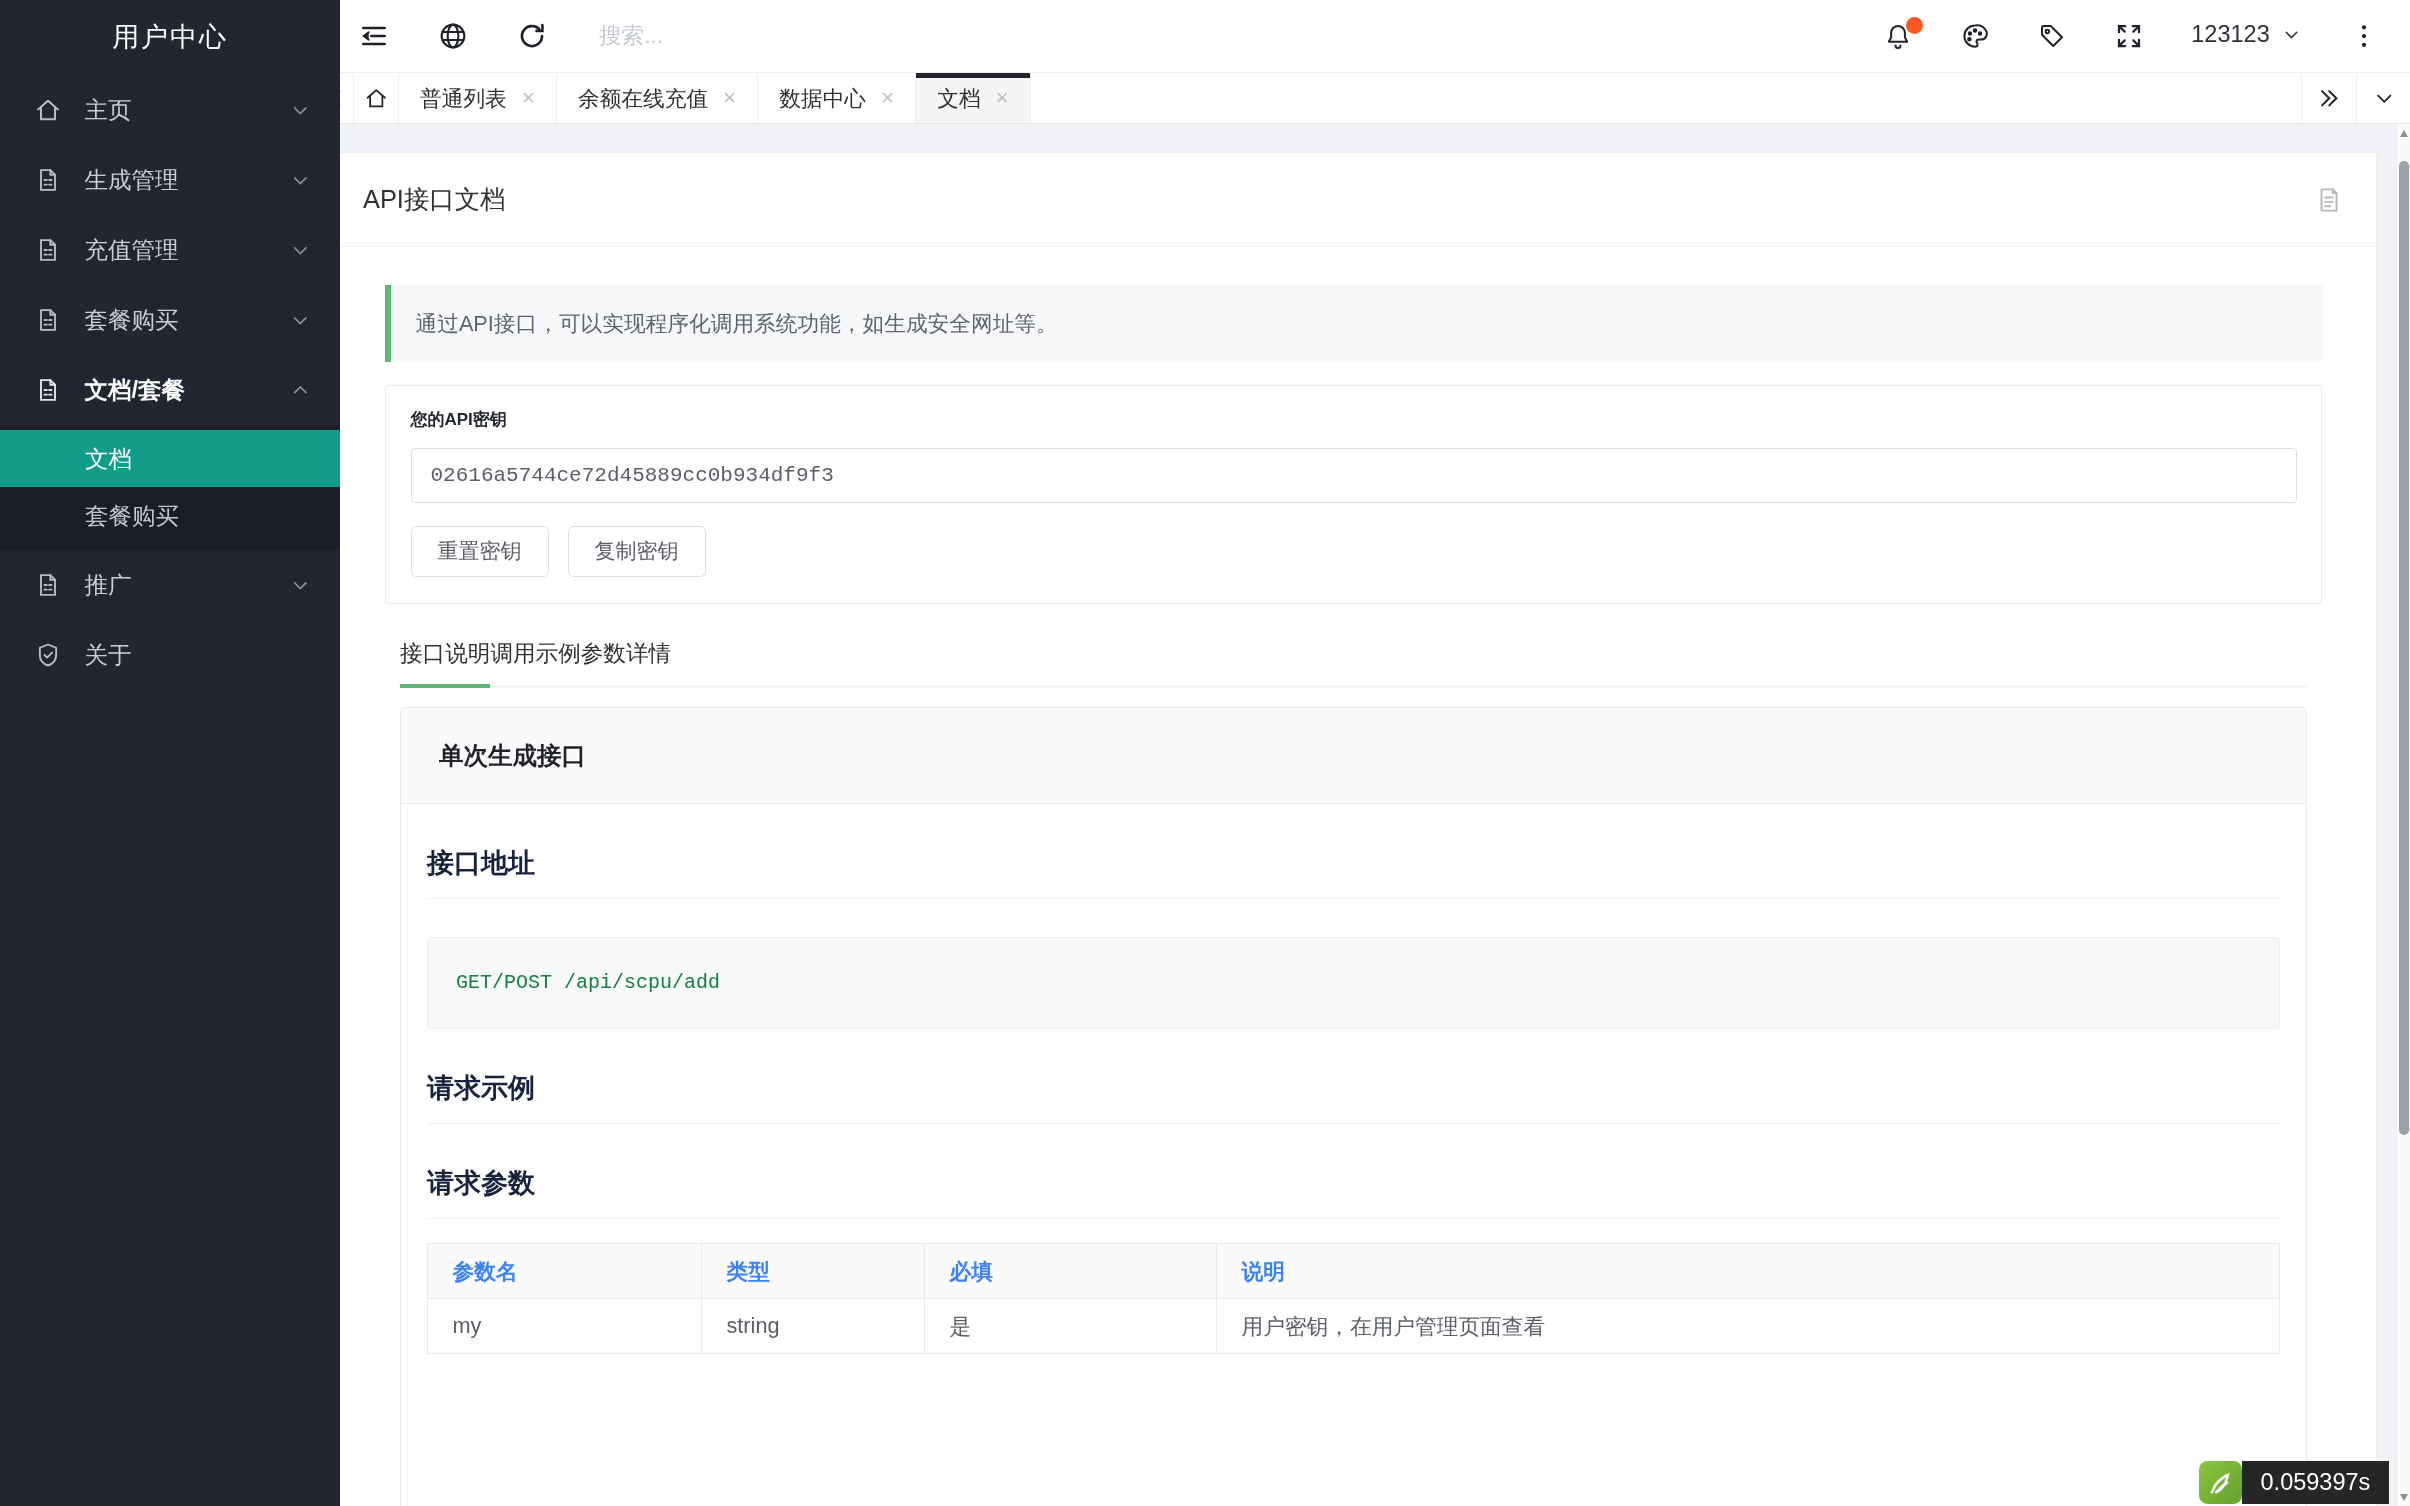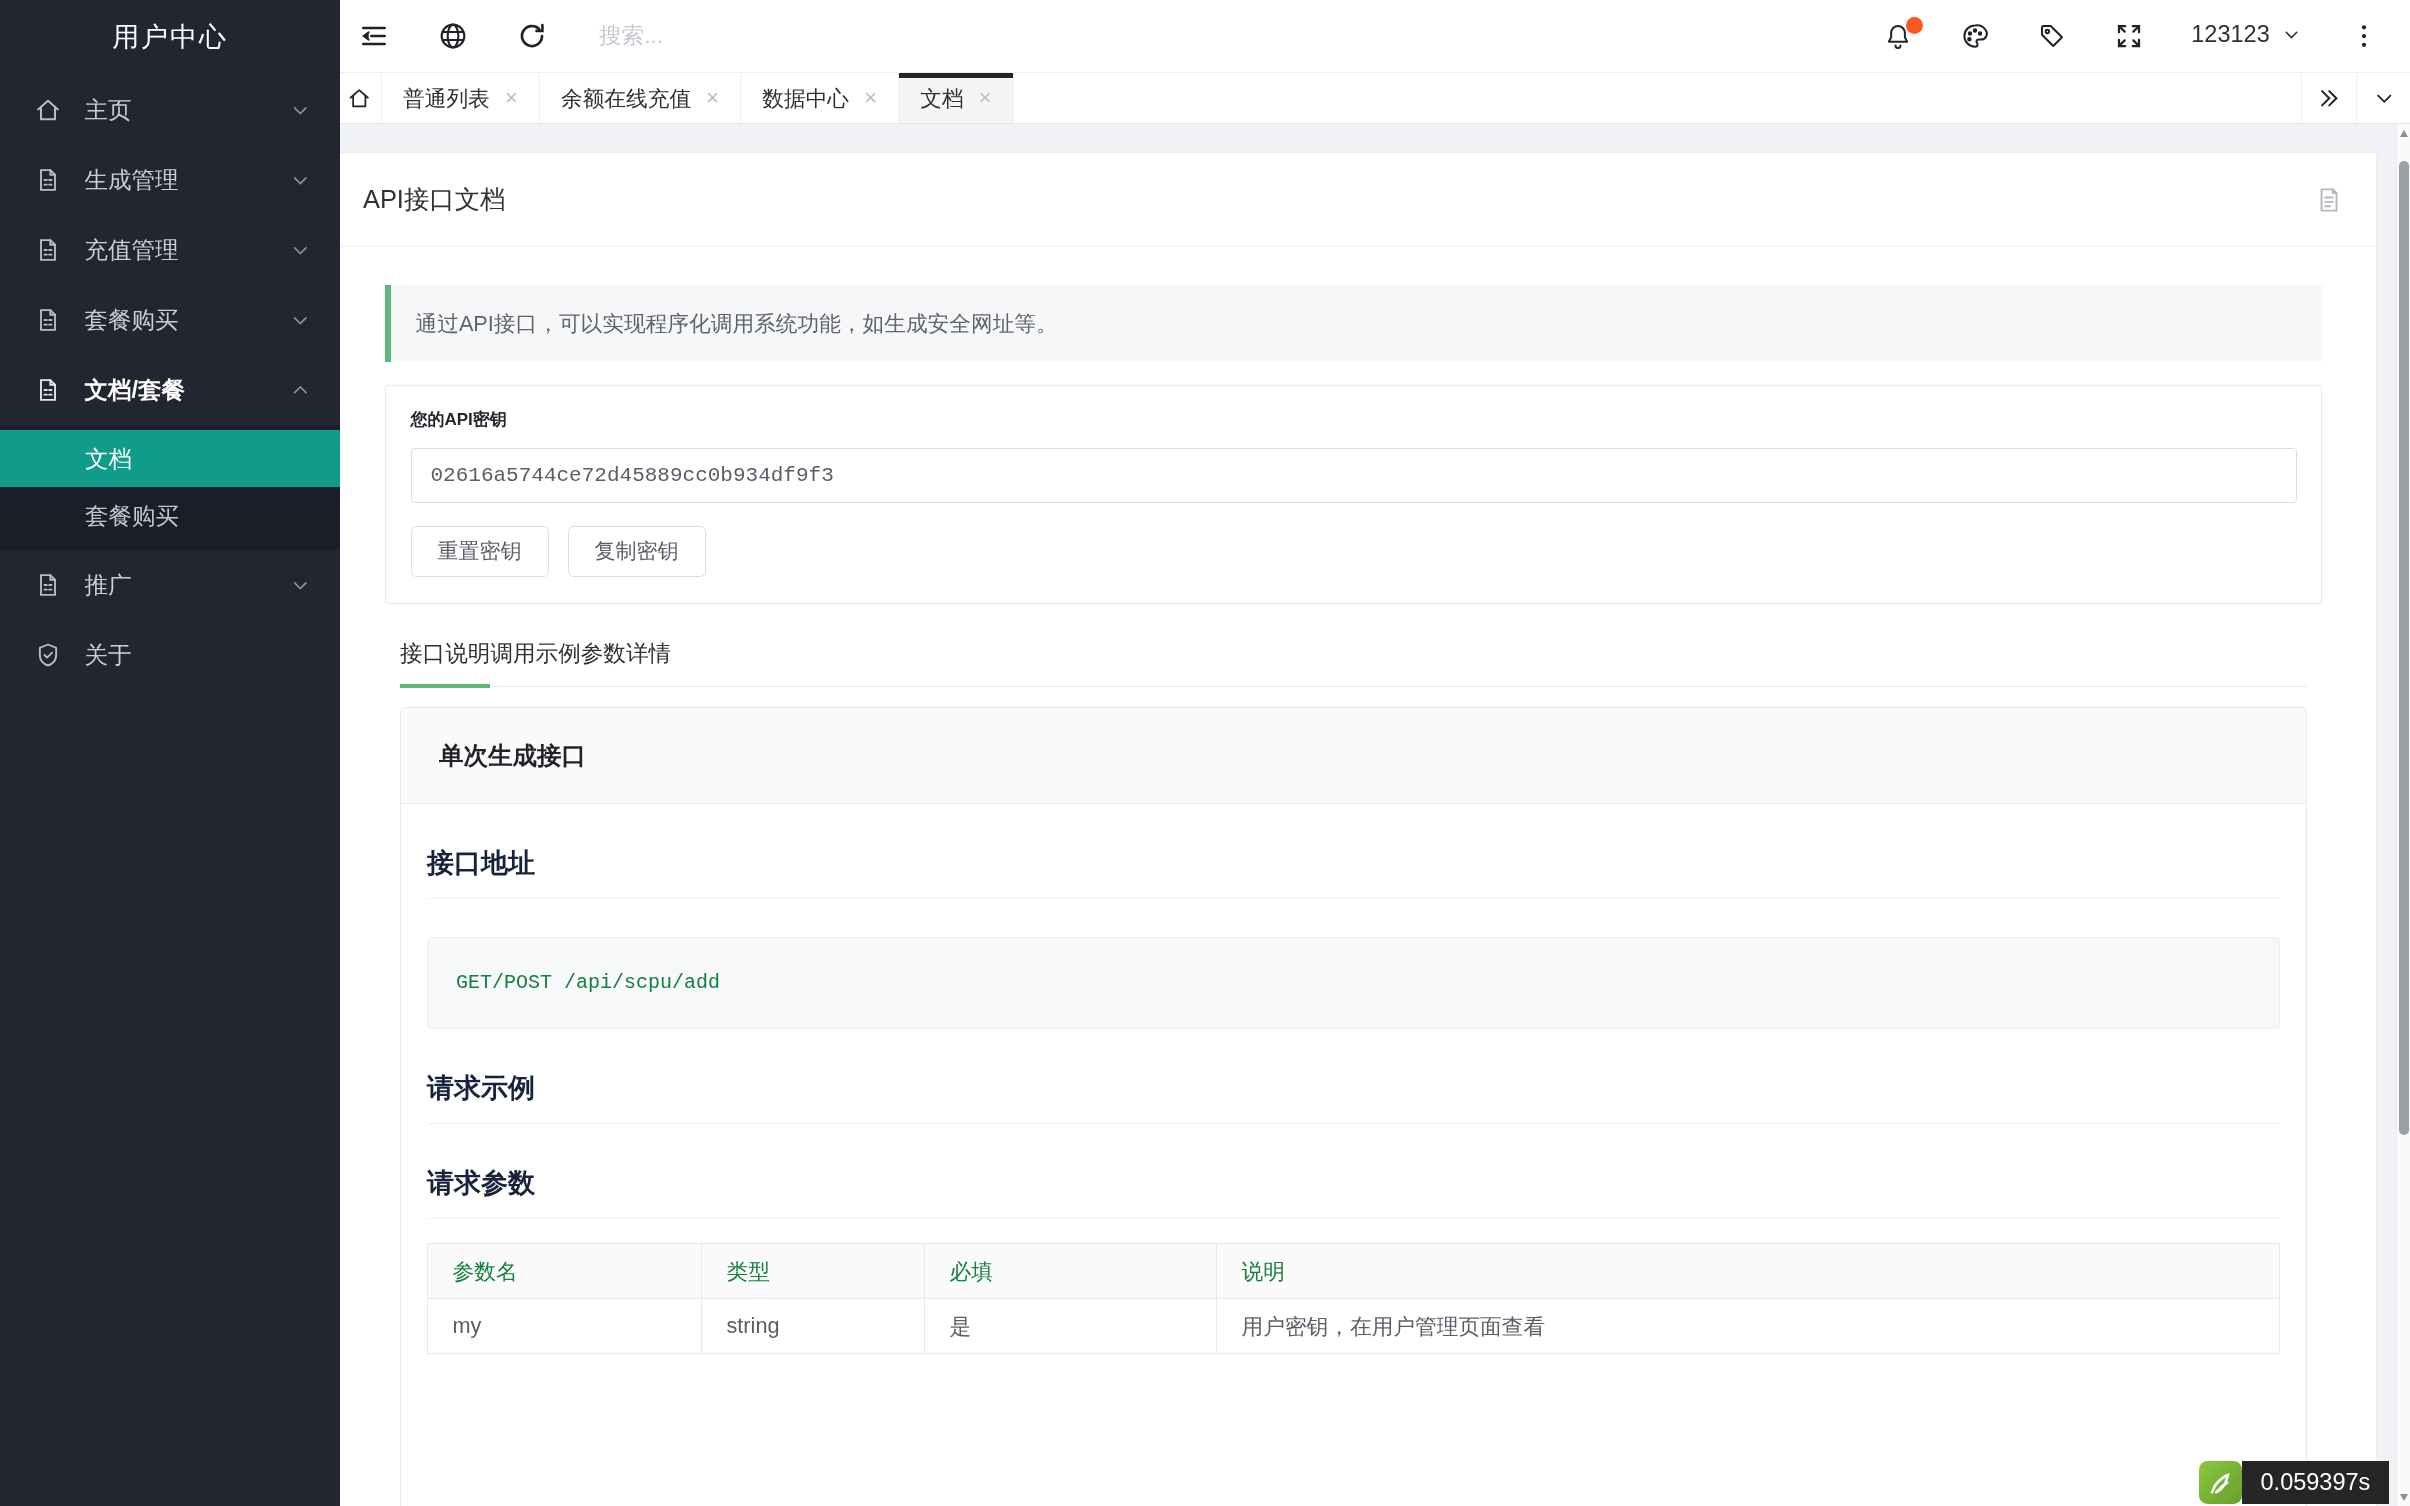--- a/index.html
+++ b/index.html
@@ -34,21 +34,21 @@
   .search-input::placeholder { color:#c4c9d2; }
   .tb-right { margin-left:auto; display:flex; align-items:flex-start; gap:47px; padding-right:32px; }
   .tb-rbtn { width:30px; height:30px; color:#1f2329; cursor:pointer; position:relative; }
   .tb-rbtn svg { width:100%; height:100%; }
   .badge-dot { position:absolute; top:-3.8px; right:-9.4px; width:17px; height:17px;
                border-radius:50%; background:#ff5722; }
   .username { display:flex; align-items:center; gap:11.3px; font-size:23.5px; color:#2b2f36; cursor:pointer; }
   .username svg { width:21px; height:21px; }
 
   
-  .tabbar { position:absolute; left:294px; top:73px; right:0; height:51px; background:#fff;
+  .tabbar { position:absolute; left:311px; top:73px; right:0; height:51px; background:#fff;
             border-bottom:0.9px solid #e6e6e6; display:flex; align-items:stretch; z-index:5; }
   .tbar-nav { width:43px; display:flex; align-items:center; justify-content:center;
               border-right:0.9px solid #f0f0f0; color:#1f2329; cursor:pointer; }
   .tbar-nav.rt { border-right:none; border-left:0.9px solid #f0f0f0; width:55px; }
   .tbar-nav svg { width:24.5px; height:24.5px; }
   .tab-home { width:45px; display:flex; align-items:center; justify-content:center;
               border-right:0.9px solid #f0f0f0; color:#1f2329; cursor:pointer; }
   .tab-home svg { width:24.5px; height:24.5px; }
   .tab { display:flex; align-items:center; gap:15px; padding:0 21px;
          border-right:0.9px solid #f0f0f0; font-size:21.7px; color:#303030;
@@ -92,21 +92,21 @@
                       font-size:24.5px; font-weight:700; color:#1f2329; }
   .doc-panel-body { padding:0 26px 38px; }
   .sec-h2 { margin-top:41px; font-size:27px; font-weight:700; color:#17233d;
             padding-bottom:17px; border-bottom:0.9px solid #f0f0f0; }
   .code-block { margin-top:38px; background:#f7f8fa; border:0.9px solid #eef0f3; border-radius:3.8px;
                 padding:28px; font-family:"Liberation Mono", monospace; font-size:20px;
                 color:#15803d; line-height:34px; }
   .param-table { margin-top:24.5px; width:100%; border-collapse:collapse; font-size:21.7px; }
   .param-table th, .param-table td { border:0.9px solid #e9e9e9; text-align:left;
                                      padding:0 24.5px; height:55px; }
-  .param-table th { background:#fafafa; color:#15803d; font-weight:400; }
+  .param-table th { background:#fafafa; color:#3b82f6; font-weight:700; }
   .param-table td { color:#5a5e66; }
   .req-yes { color:#ff5722; }
 
   
   .float-footer { position:absolute; right:21.7px; bottom:2.8px; display:flex; align-items:center; z-index:20; }
   .app-logo { width:43px; height:43px; border-radius:8.5px;
               background:linear-gradient(135deg,#8cc63f,#64a02c);
               display:flex; align-items:center; justify-content:center; }
   .app-logo svg { width:32px; height:32px; }
   .time-badge { background:#262626; color:#fff; font-size:23.5px; height:43px;

